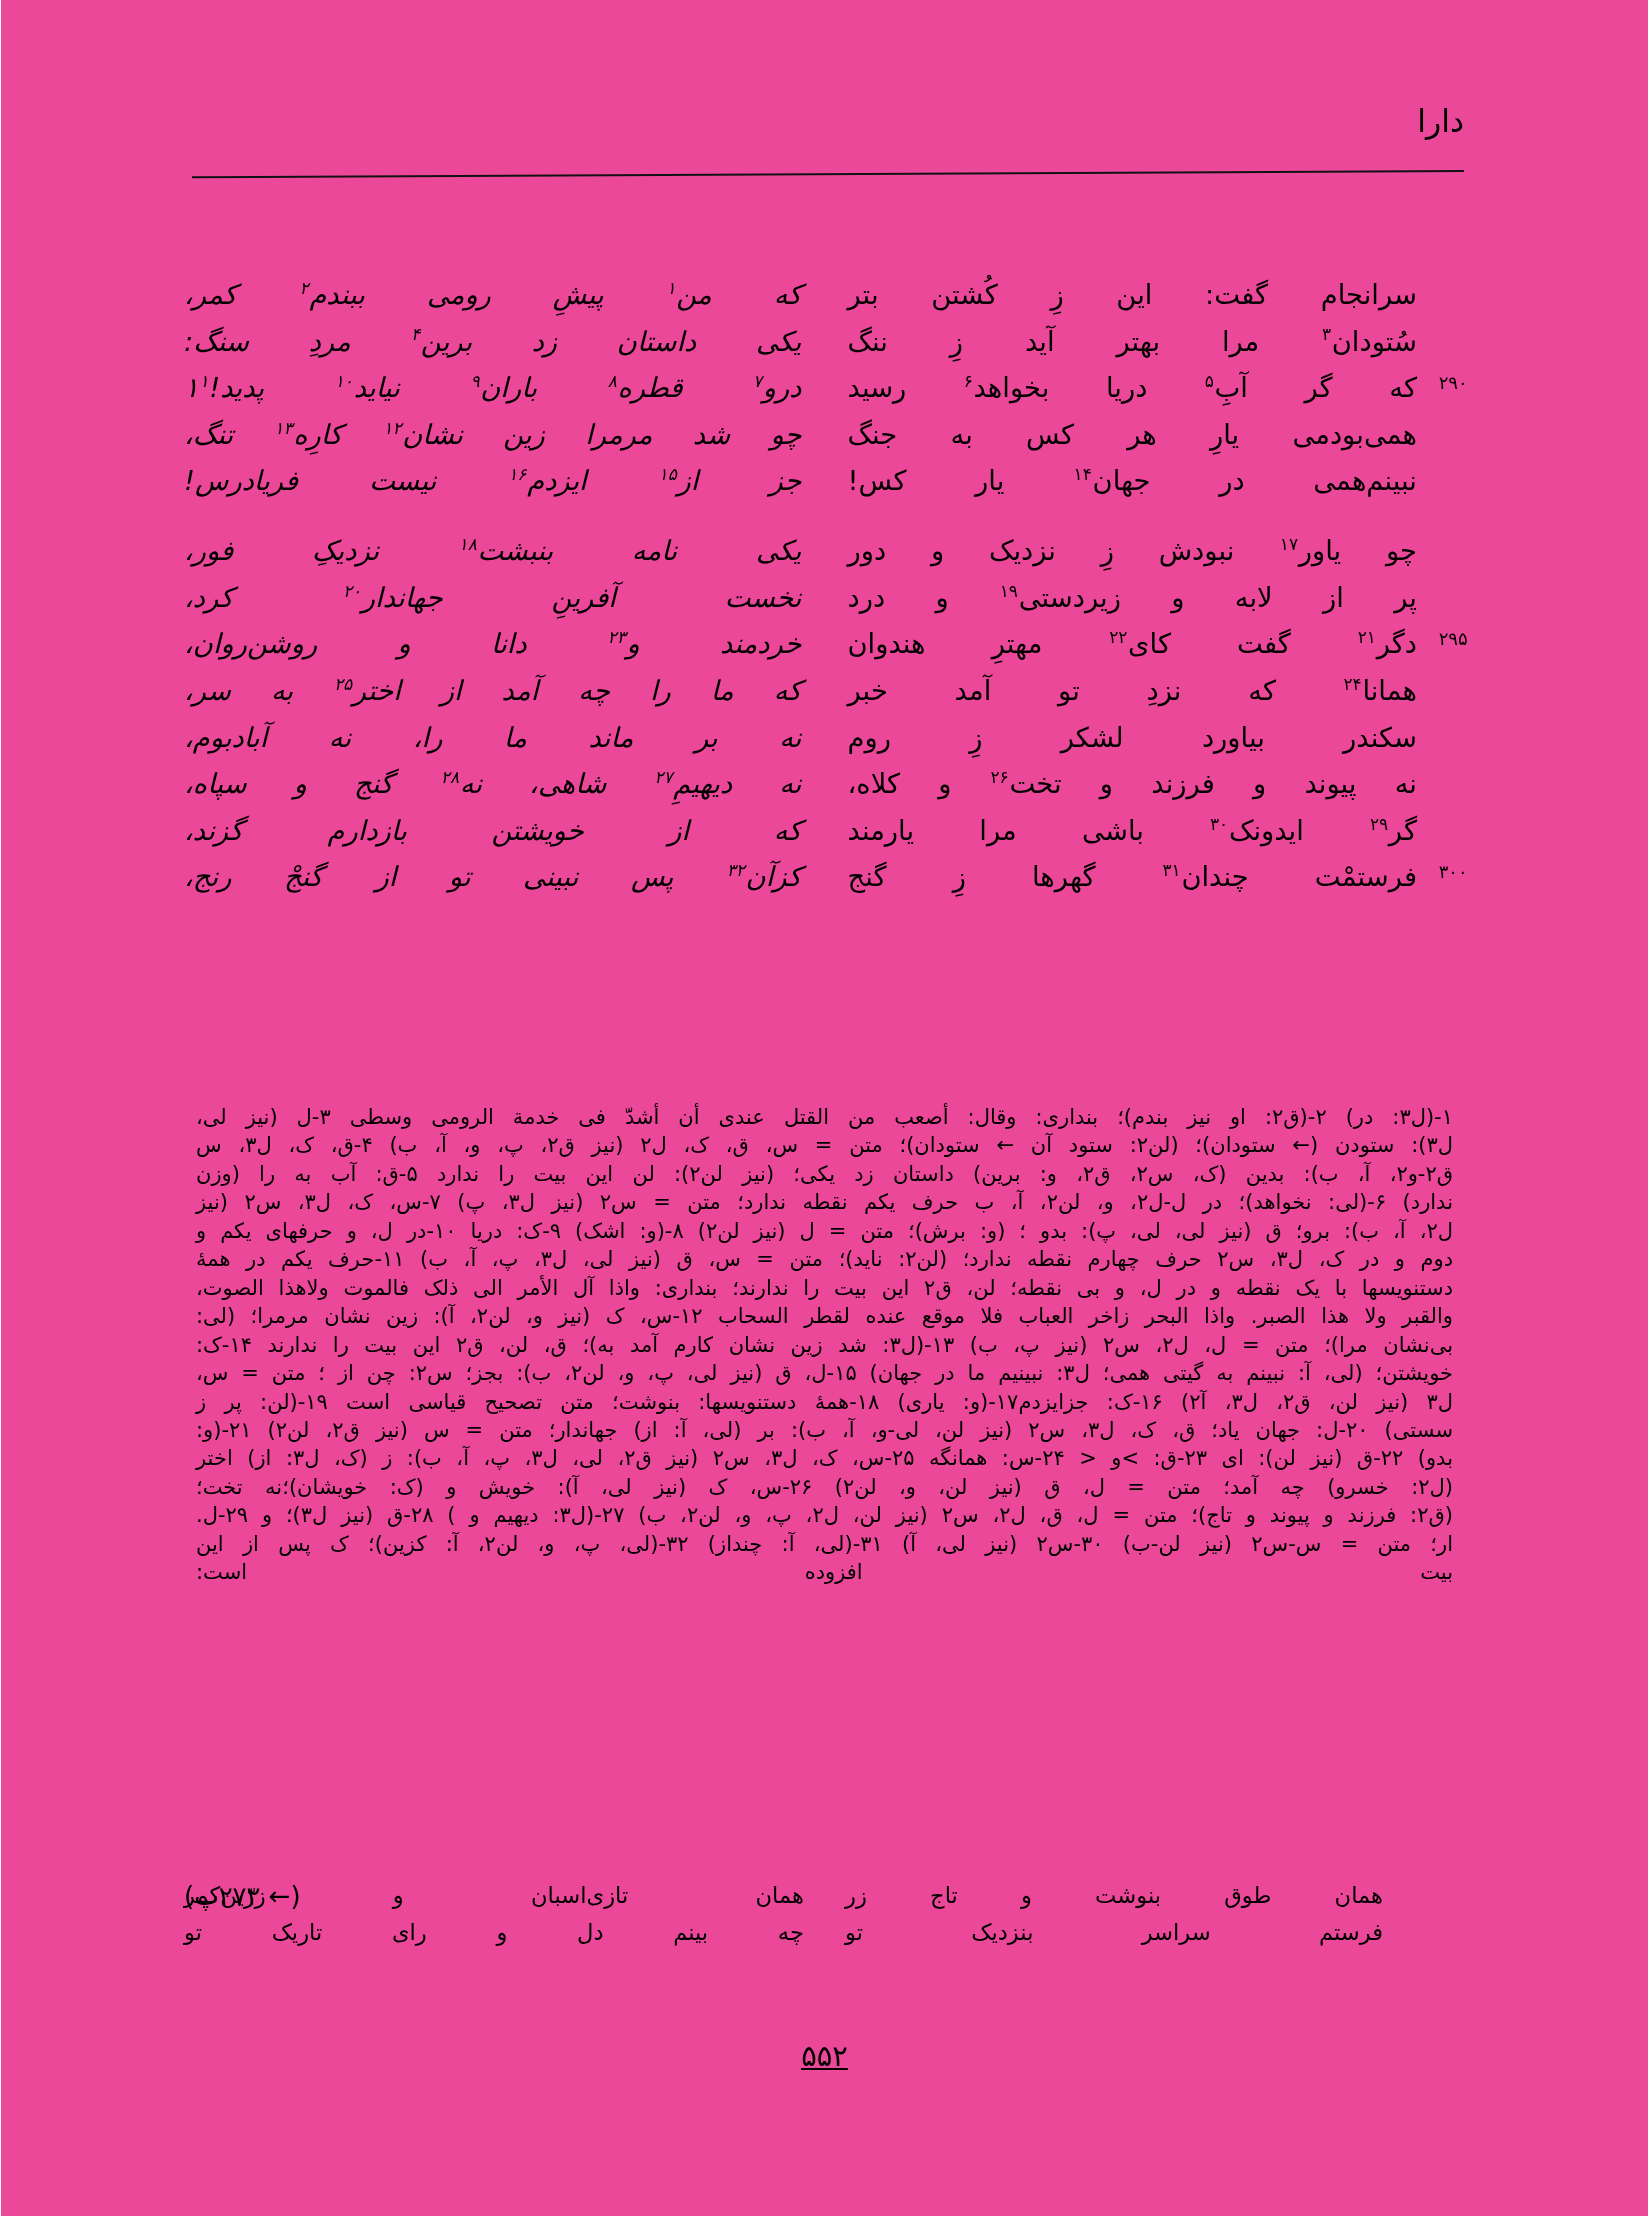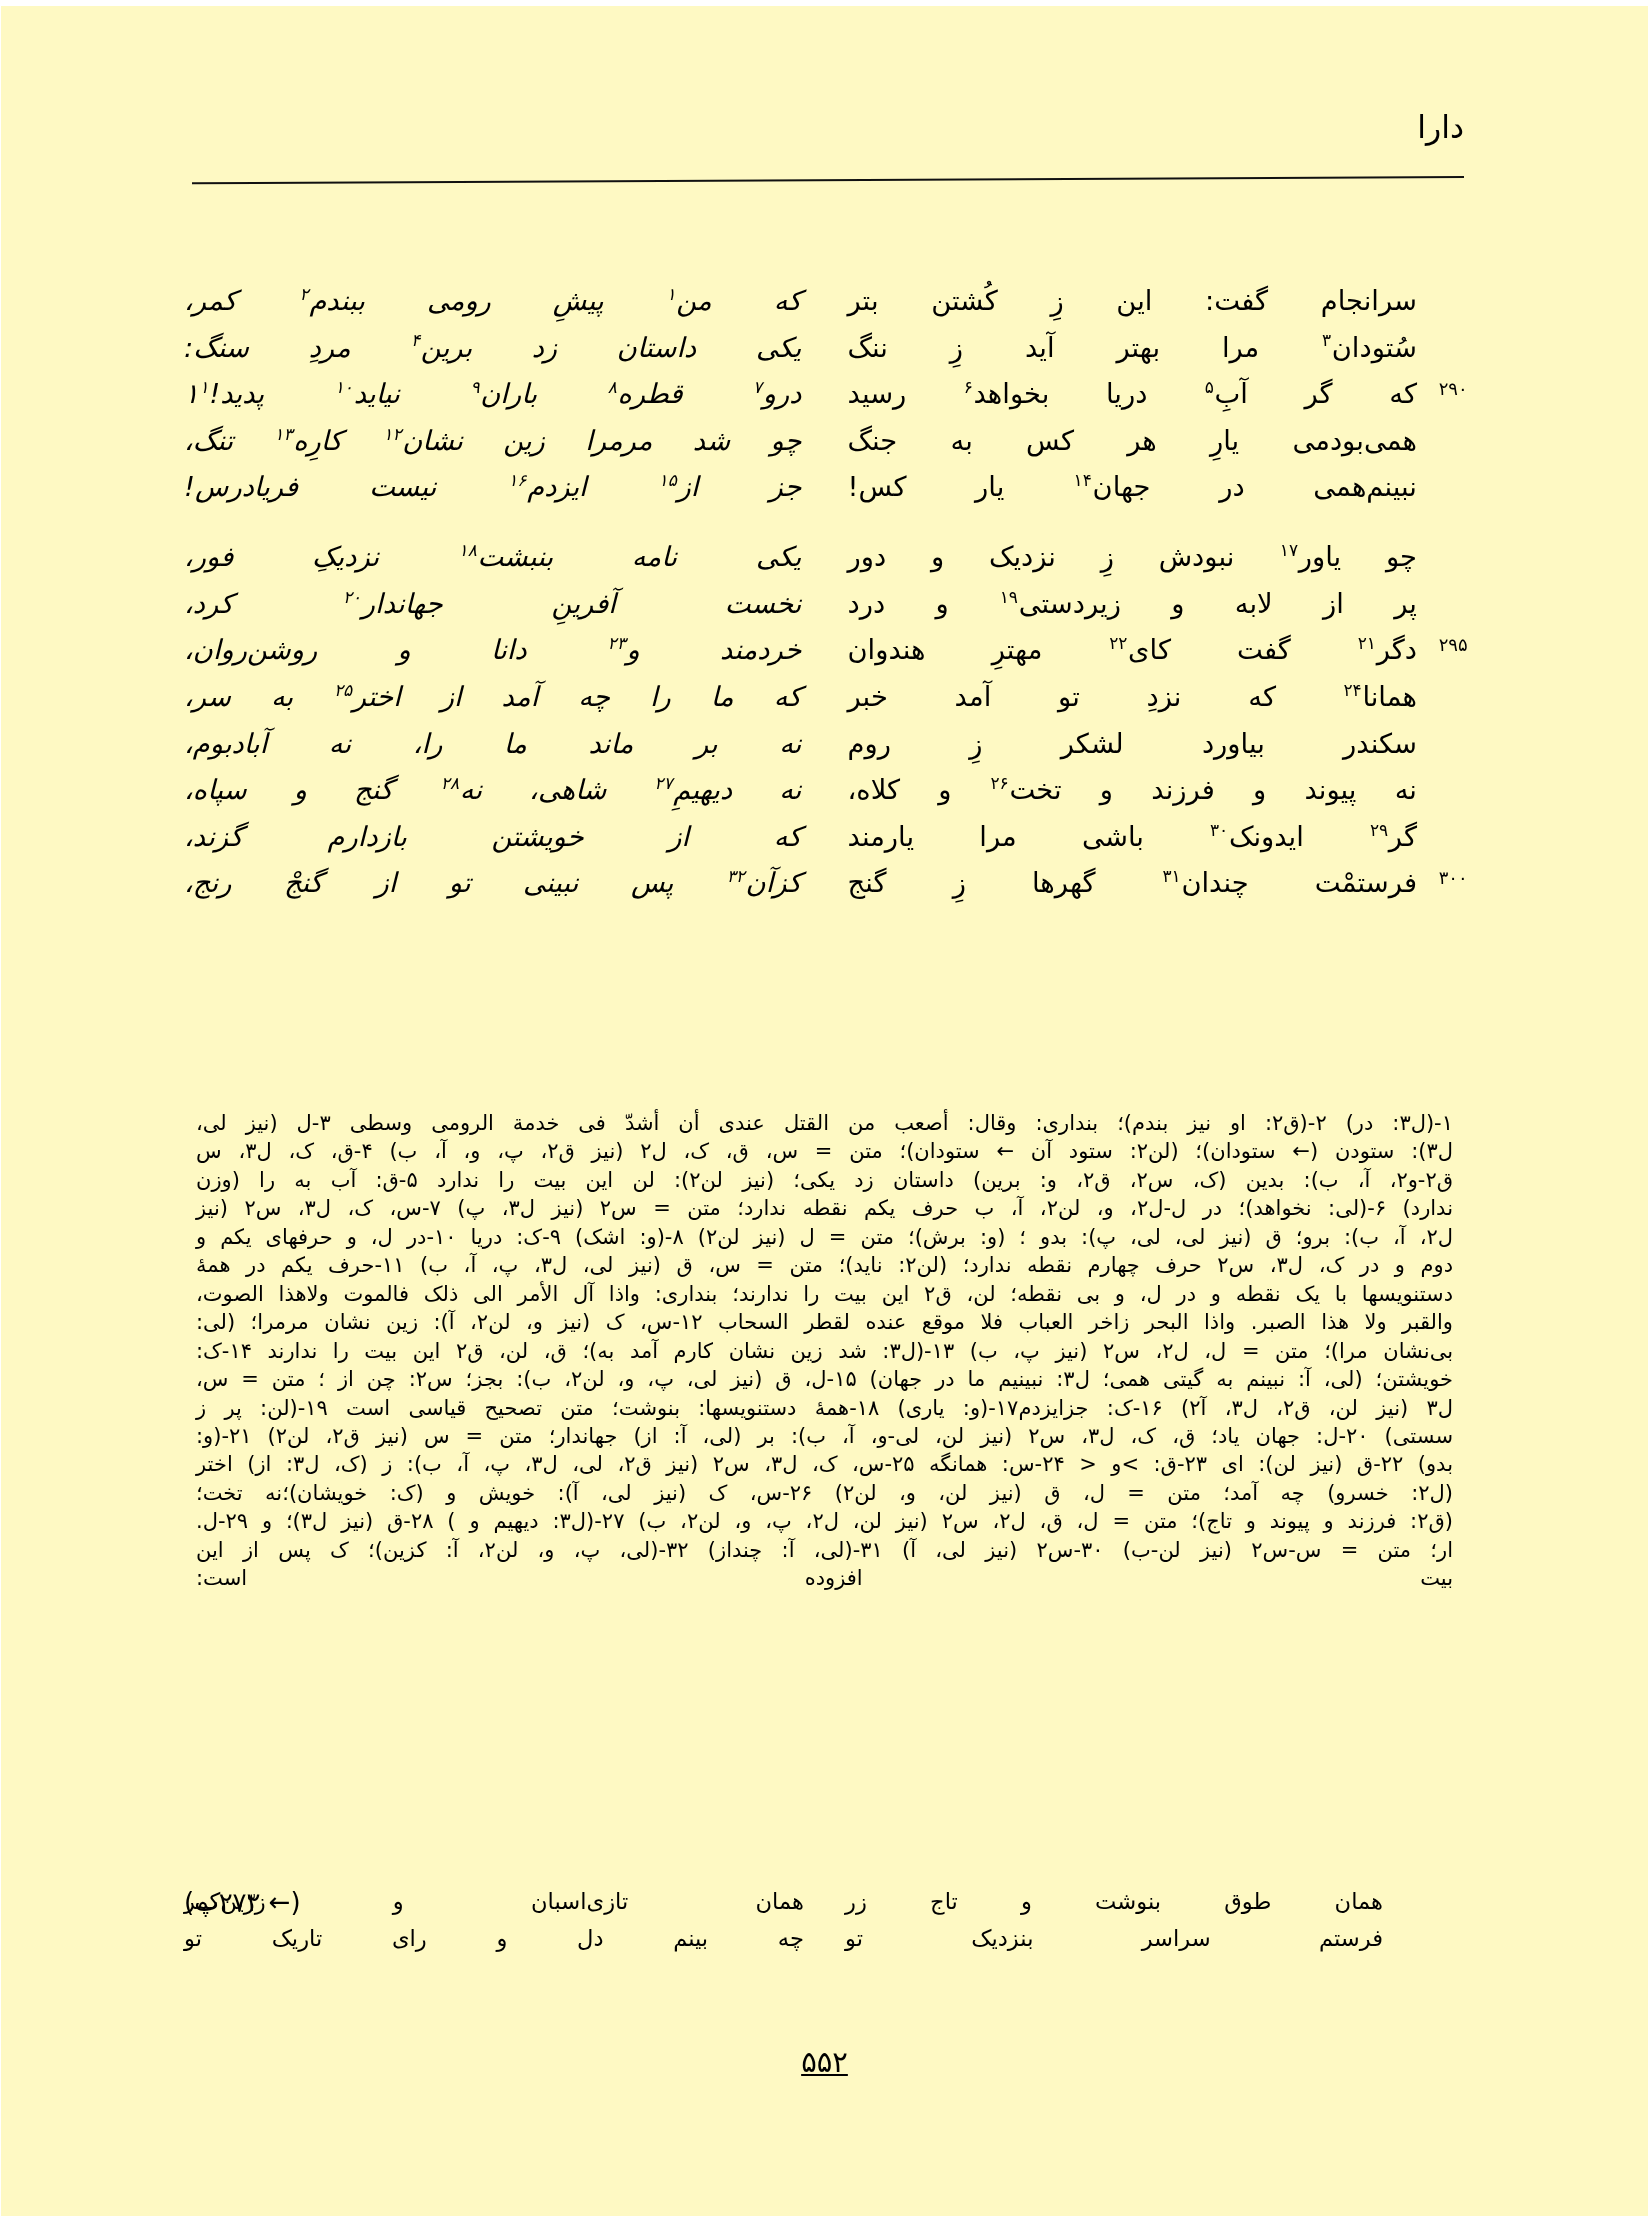--- a/index.html
+++ b/index.html
@@ -13,22 +13,21 @@
     height: 2216px;
     position: relative;
     font-family: "DejaVu Sans", "Liberation Sans", sans-serif;
     color: #000000;
     overflow: hidden;
   }
 
   .page {
     position: absolute;
     inset: 0;
-    background: #fef9c3;
-    margin-top: 6px;
+    background: #ec4899;
   }
 
   
   .header-zone {
     position: absolute;
     top: 103px;
     right: 185px;
     left: 185px;
     height: 89px;
   }

